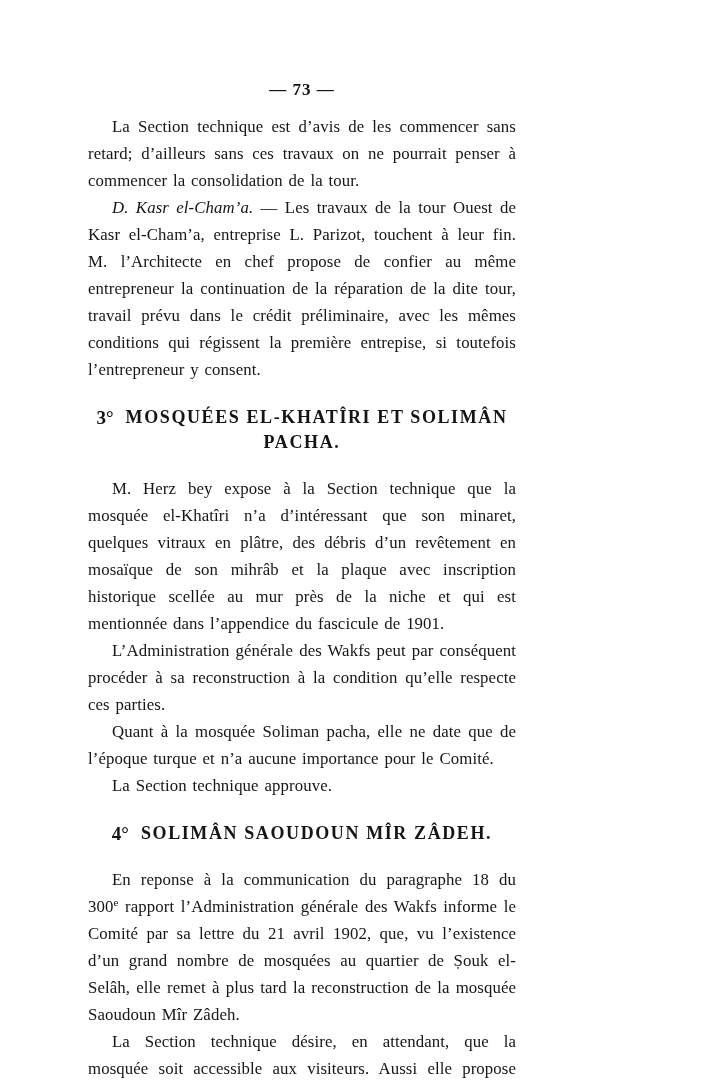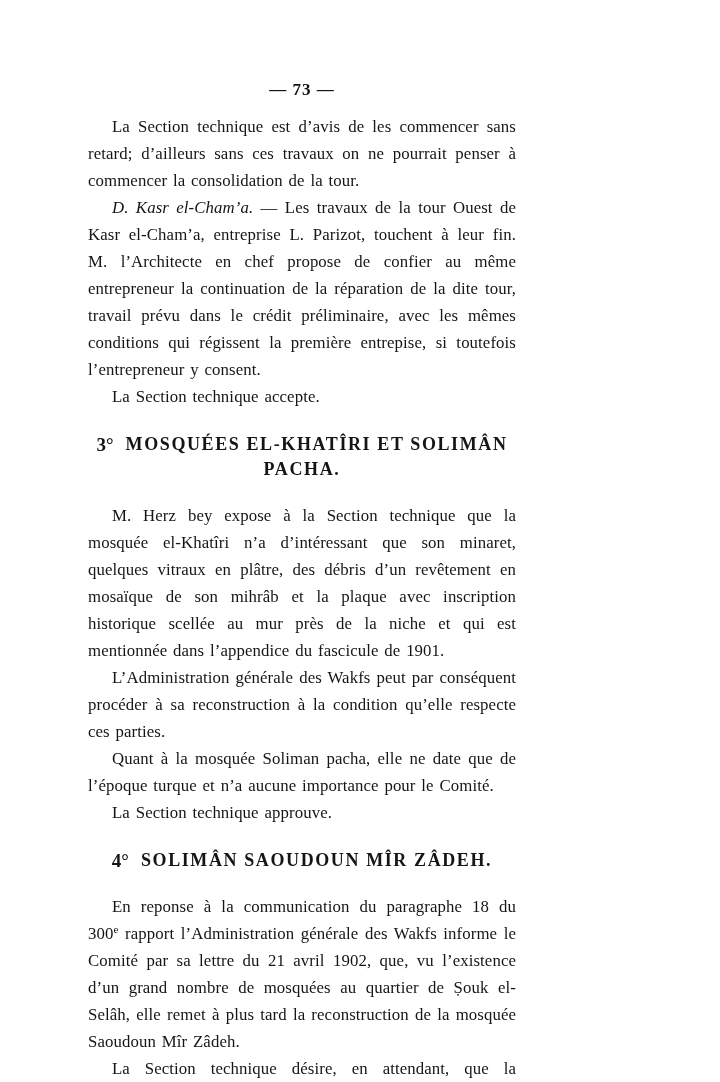--- a/index.html
+++ b/index.html
@@ -66,21 +66,20 @@
 <div class="page">
 
   <p class="page-number">— 73 —</p>
 
   <p class="body-par">La Section technique est d’avis de les commencer sans retard; d’ailleurs sans ces travaux on ne pourrait penser à commencer la consolidation de la tour.</p>
 
   <p class="body-par">
     <span class="lead-italic">D. Kasr el-Cham’a.</span><span> — Les travaux de la tour Ouest de Kasr el-Cham’a, entreprise L. Parizot, touchent à leur fin. M. l’Architecte en chef propose de confier au même entrepreneur la continuation de la réparation de la dite tour, travail prévu dans le crédit préliminaire, avec les mêmes conditions qui régissent la première entrepise, si toutefois l’entrepreneur y consent.</span>
   </p>
 
-  <p class="body-par">La Section technique accepte.</p>
 
   <div class="section-heading">
     <span class="num">3°</span><span class="title">MOSQUÉES EL-KHATÎRI ET SOLIMÂN PACHA.</span>
   </div>
 
 
   <p class="body-par">M. Herz bey expose à la Section technique que la mosquée el-Khatîri n’a d’intéressant que son minaret, quelques vitraux en plâtre, des débris d’un revêtement en mosaïque de son mihrâb et la plaque avec inscription historique scellée au mur près de la niche et qui est mentionnée dans l’appendice du fascicule de 1901.</p>
 
   <p class="body-par">L’Administration générale des Wakfs peut par conséquent procéder à sa reconstruction à la condition qu’elle respecte ces parties.</p>
 

